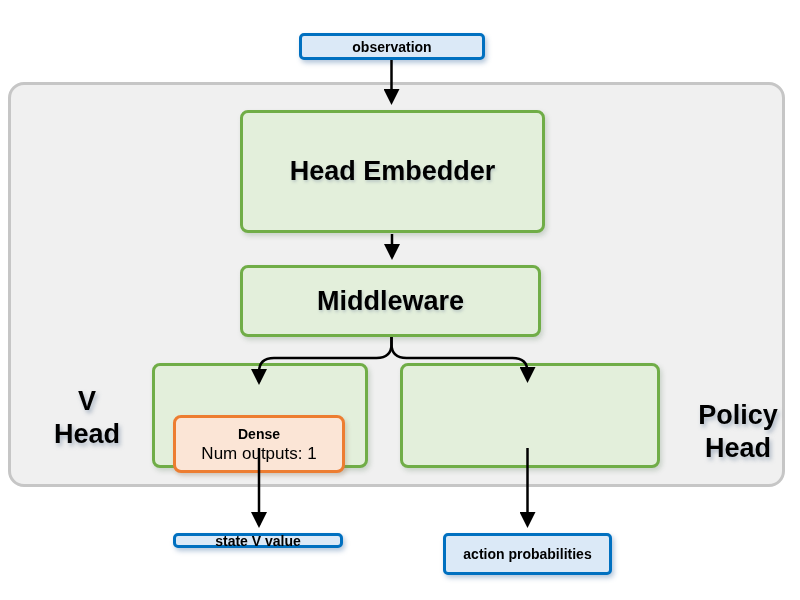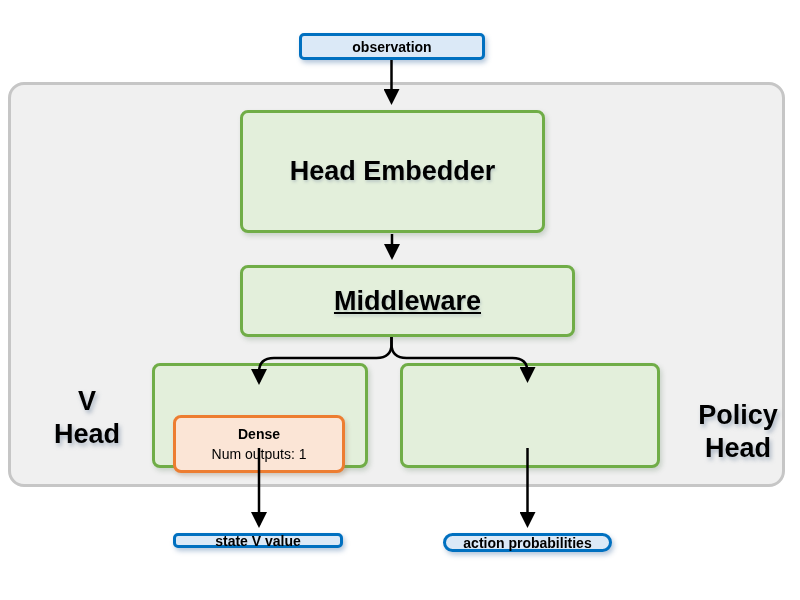--- a/index.html
+++ b/index.html
@@ -28,39 +28,39 @@
   .orange{
     background:var(--orange-fill);border:3px solid var(--orange-border);border-radius:8px;
     flex-direction:column;box-shadow:2px 3px 4px rgba(150,120,90,0.30);margin-top:25px;
   }
   .big-title{font-weight:bold;font-size:27px;text-shadow:1px 2px 3px rgba(140,155,170,0.45);}
   .head-label{
     position:absolute;width:110px;text-align:center;font-weight:bold;font-size:27px;line-height:33px;
     text-shadow:2px 3px 4px rgba(115,135,160,0.55);
   }
   .dense-title{font-weight:bold;font-size:14px;line-height:19px;}
-  .dense-sub{font-size:14px;line-height:20px;}
+  .dense-sub{font-size:17px;line-height:20px;}
   .arrows{position:absolute;left:0;top:0;width:800px;height:600px;pointer-events:none;}
 </style>
 </head>
 <body>
 
 <div class="canvas">
 
   <div class="container"></div>
 
   <div class="node blue" style="left:283px;top:33px;width:186px;height:27px;margin-left:16px;">
     <span>observation</span>
   </div>
 
   <div class="node green big-title" style="left:240px;top:110px;width:305px;height:123px;">
     <span>Head Embedder</span>
   </div>
 
-  <div class="node green big-title" style="left:240px;top:265px;width:335px;height:72px;text-decoration:underline;">
+  <div class="node green big-title" style="left:240px;top:265px;width:301px;height:72px;">
     <span>Middleware</span>
   </div>
 
   <div class="node green" style="left:152px;top:363px;width:216px;height:105px;"></div>
   <div class="node orange" style="left:173px;top:390px;width:172px;height:58px;">
     <span class="dense-title">Dense</span>
     <span class="dense-sub">Num outputs: 1</span>
   </div>
   <div class="head-label" style="left:32px;top:385px;">
     <div>V</div>
@@ -69,21 +69,21 @@
 
   <div class="node green" style="left:400px;top:363px;width:260px;height:105px;"></div>
   <div class="head-label" style="left:661px;top:399px;padding-left:22px;">
     <div>Policy</div>
     <div>Head</div>
   </div>
 
   <div class="node blue" style="left:173px;top:533px;width:170px;height:15px;">
     <span>state V value</span>
   </div>
-  <div class="node blue" style="left:443px;top:533px;width:169px;height:19px;border-radius:11px;">
+  <div class="node blue" style="left:443px;top:533px;width:169px;height:42px;">
     <span>action probabilities</span>
   </div>
 
   <svg class="arrows" viewBox="0 0 800 600" xmlns="http://www.w3.org/2000/svg">
     <defs>
       <marker id="arrowhead" markerUnits="userSpaceOnUse" markerWidth="18" markerHeight="16" refX="13" refY="8" orient="auto">
         <path d="M0,0 L16,8 L0,16 Z" fill="#000"></path>
       </marker>
     </defs>
     <g stroke="#000" stroke-width="2.5" fill="none">

